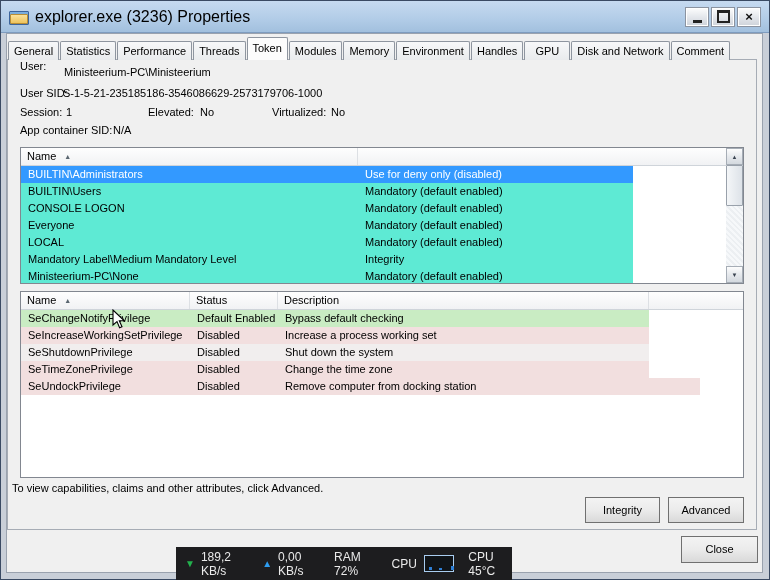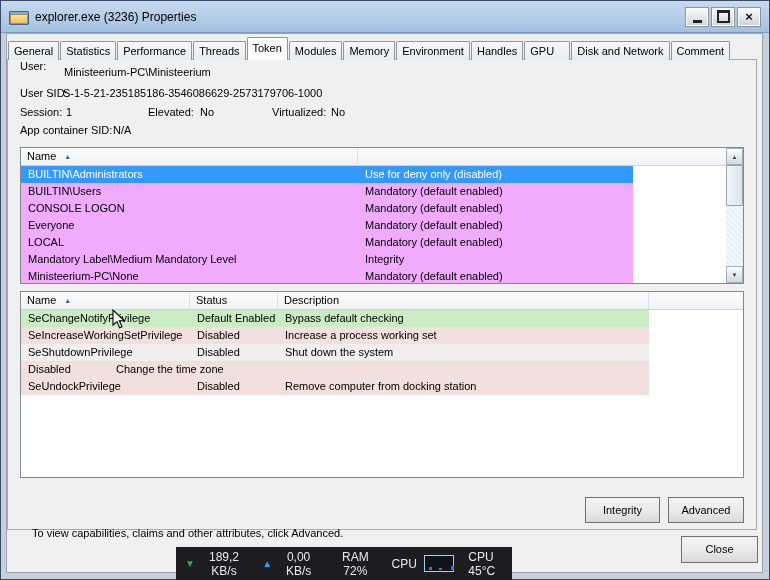--- a/index.html
+++ b/index.html
@@ -3,32 +3,32 @@
 <meta charset="utf-8">
 <style>
   html,body{margin:0;padding:0;background:#555;}
   .screen{position:relative;width:770px;height:580px;font-family:"Liberation Sans",sans-serif;
     font-size:11px;color:#000;background:#c9cfd8;overflow:hidden;
     box-shadow:inset 0 0 0 1px #3a4a63;}
   
   .titlebar{position:absolute;left:1px;top:1px;width:768px;height:32px;
     background:linear-gradient(180deg,#c6daf0 0%,#b3cde8 55%,#a2c0de 100%);
     border-bottom:1px solid #7e9cbf;display:flex;align-items:center;padding:0 8px;box-sizing:border-box;}
-  .win-title{font-size:12px;margin-left:7px;flex:1;}
+  .win-title{font-size:16px;margin-left:7px;flex:1;}
   .cap-btn{width:22px;height:18px;margin-left:2px;border:1px solid #8b93a0;
     background:linear-gradient(#fdfdfd,#e4e7ec 50%,#ced3da);display:flex;align-items:center;justify-content:center;
     box-shadow:inset 0 0 0 1px #ffffff;cursor:default;}
   .glyph-min{width:9px;height:3px;background:#222;margin-top:9px;}
   .glyph-max{width:9px;height:8px;border:2px solid #222;border-top-width:3px;}
   .glyph-close{font-size:13px;font-weight:bold;color:#111;line-height:1;}
   .folder-icon{width:19px;height:15px;position:relative;}
   .folder-back{position:absolute;left:0;top:2px;width:18px;height:12px;background:linear-gradient(#7fb2e0,#4a7fc0);border:1px solid #3c649c;border-radius:1px;}
   .folder-front{position:absolute;left:1px;top:5px;width:16px;height:8px;background:linear-gradient(#fbe29a,#edc35e);border:1px solid #b98e35;border-radius:1px;}
   
-  .tabs{position:absolute;left:8px;top:38px;height:22px;display:flex;align-items:flex-end;z-index:3;}
+  .tabs{position:absolute;left:8px;top:38px;height:22px;display:flex;align-items:flex-end;z-index:3;text-align:center;}
   .tab{height:18px;line-height:18px;padding:0 5px;margin-right:1px;white-space:nowrap;
     background:linear-gradient(#f7f8f9,#e9ebed);border:1px solid #8e959f;border-bottom:none;
     border-radius:2px 2px 0 0;cursor:default;}
   .tab.active{height:22px;line-height:21px;background:#fcfcfc;font-weight:normal;position:relative;z-index:4;}
   .tab.gpu{min-width:34px;}
   
   .client{position:absolute;left:6px;top:33px;width:757px;height:540px;background:#f0f0f0;
     border:1px solid #9aa2ae;box-sizing:border-box;}
   .tabpage{position:absolute;left:7px;top:59px;width:750px;height:471px;background:#f0f0f0;
     border:1px solid #a6acb5;box-sizing:border-box;z-index:2;}
@@ -36,46 +36,46 @@
   .fld{position:absolute;height:14px;white-space:nowrap;}
   
   .list{position:absolute;left:20px;width:724px;background:#fff;border:1px solid #828790;box-sizing:border-box;overflow:hidden;}
   .lheader{height:18px;display:flex;background:linear-gradient(#fefefe,#f1f2f4);border-bottom:1px solid #cfd4da;box-sizing:border-box;}
   .hcol{padding:2px 6px;box-sizing:border-box;border-right:1px solid #dde0e4;white-space:nowrap;overflow:hidden;}
   .sort{font-size:7px;color:#5a6670;margin-left:8px;vertical-align:1px;}
   .rows{position:relative;}
   .lrow{height:17px;line-height:17px;display:flex;cursor:default;}
   .cell{padding:0 7px;box-sizing:border-box;white-space:nowrap;overflow:hidden;}
   .row-sel{background:#3399ff;color:#fff;}
-  .row-green{background:#f0abfc;}
+  .row-green{background:#5eead4;}
   .row-pgreen{background:#c9ecc3;}
   .row-pink{background:#f2dfdf;}
   .row-light{background:#f1eeee;}
   
   .vscroll{position:absolute;top:0;right:0;width:17px;background:#eef1f4;
     background-image:repeating-linear-gradient(45deg,#f6f8fa 0 2px,#eceff2 2px 4px);}
   .sbtn{position:absolute;left:0;width:17px;height:17px;background:linear-gradient(#fdfdfd,#e6e9ed 50%,#d4d9df);
     border:1px solid #a6adb6;box-sizing:border-box;font-size:6px;color:#3a4350;display:flex;align-items:center;justify-content:center;}
   .sthumb{position:absolute;left:0;width:17px;background:linear-gradient(90deg,#f4f6f8,#dde2e8);
     border:1px solid #99a1ab;box-sizing:border-box;border-radius:1px;}
   
   .btn{position:absolute;border:1px solid #707070;background:linear-gradient(#f3f3f3,#ebebeb 50%,#d9d9d9);
     text-align:center;cursor:default;box-sizing:border-box;}
   
   .netbar{position:absolute;left:176px;top:547px;width:336px;height:33px;background:#1d1d1f;color:#eaeaea;
     display:flex;align-items:center;font-size:12px;padding-left:9px;box-sizing:border-box;z-index:9;}
   .arrow-down{color:#23b14d;font-size:10px;margin-right:6px;}
   .arrow-up{color:#2e9df0;font-size:10px;margin-right:6px;}
-  .net-num{margin-right:15px;text-align:center;}
+  .net-num{margin-right:15px;}
   .cpu-graph{width:36px;height:15px;border:1px solid #a9cdf0;position:relative;margin:0 14px 0 7px;background:#101418;}
   .cpu-graph i{position:absolute;bottom:1px;background:#2e7fd6;width:3px;}
   .b1{left:4px;height:3px;} .b2{left:14px;height:2px;} .b3{left:26px;height:4px;}
   
   .cursor{position:absolute;left:112px;top:309px;z-index:10;}
-  .note{position:absolute;left:32px;top:482px;white-space:nowrap;margin-top:45px;}
+  .note{position:absolute;left:12px;top:482px;white-space:nowrap;}
 </style>
 </head>
 <body>
 
 <div class="screen">
 
   <div class="titlebar">
     <span class="folder-icon">
       <span class="folder-back"></span>
         <span class="folder-front"></span>
@@ -187,24 +187,25 @@
         <span class="cell" style="width:169px">SeIncreaseWorkingSetPrivilege</span>
         <span class="cell" style="width:88px">Disabled</span>
         <span class="cell" style="width:371px">Increase a process working set</span>
       </div>
       <div class="lrow row-light" style="width:628px">
         <span class="cell" style="width:169px">SeShutdownPrivilege</span>
         <span class="cell" style="width:88px">Disabled</span>
         <span class="cell" style="width:371px">Shut down the system</span>
       </div>
       <div class="lrow row-pink" style="width:628px">
+        <span class="cell" style="width:169px">SeTimeZonePrivilege</span>
         <span class="cell" style="width:88px">Disabled</span>
         <span class="cell" style="width:371px">Change the time zone</span>
       </div>
-      <div class="lrow row-pink" style="width:628px">
+      <div class="lrow row-pink" style="width:679px">
         <span class="cell" style="width:169px">SeUndockPrivilege</span>
         <span class="cell" style="width:88px">Disabled</span>
         <span class="cell" style="width:371px">Remove computer from docking station</span>
       </div>
     </div>
   </div>
 
   <span class="note" style="z-index:3">To view capabilities, claims and other attributes, click Advanced.</span>
   <span class="btn" style="left:585px;top:497px;width:75px;height:26px;line-height:24px;z-index:3">Integrity</span>
   <span class="btn" style="left:681px;top:536px;width:77px;height:27px;line-height:25px;z-index:3">Close</span>

